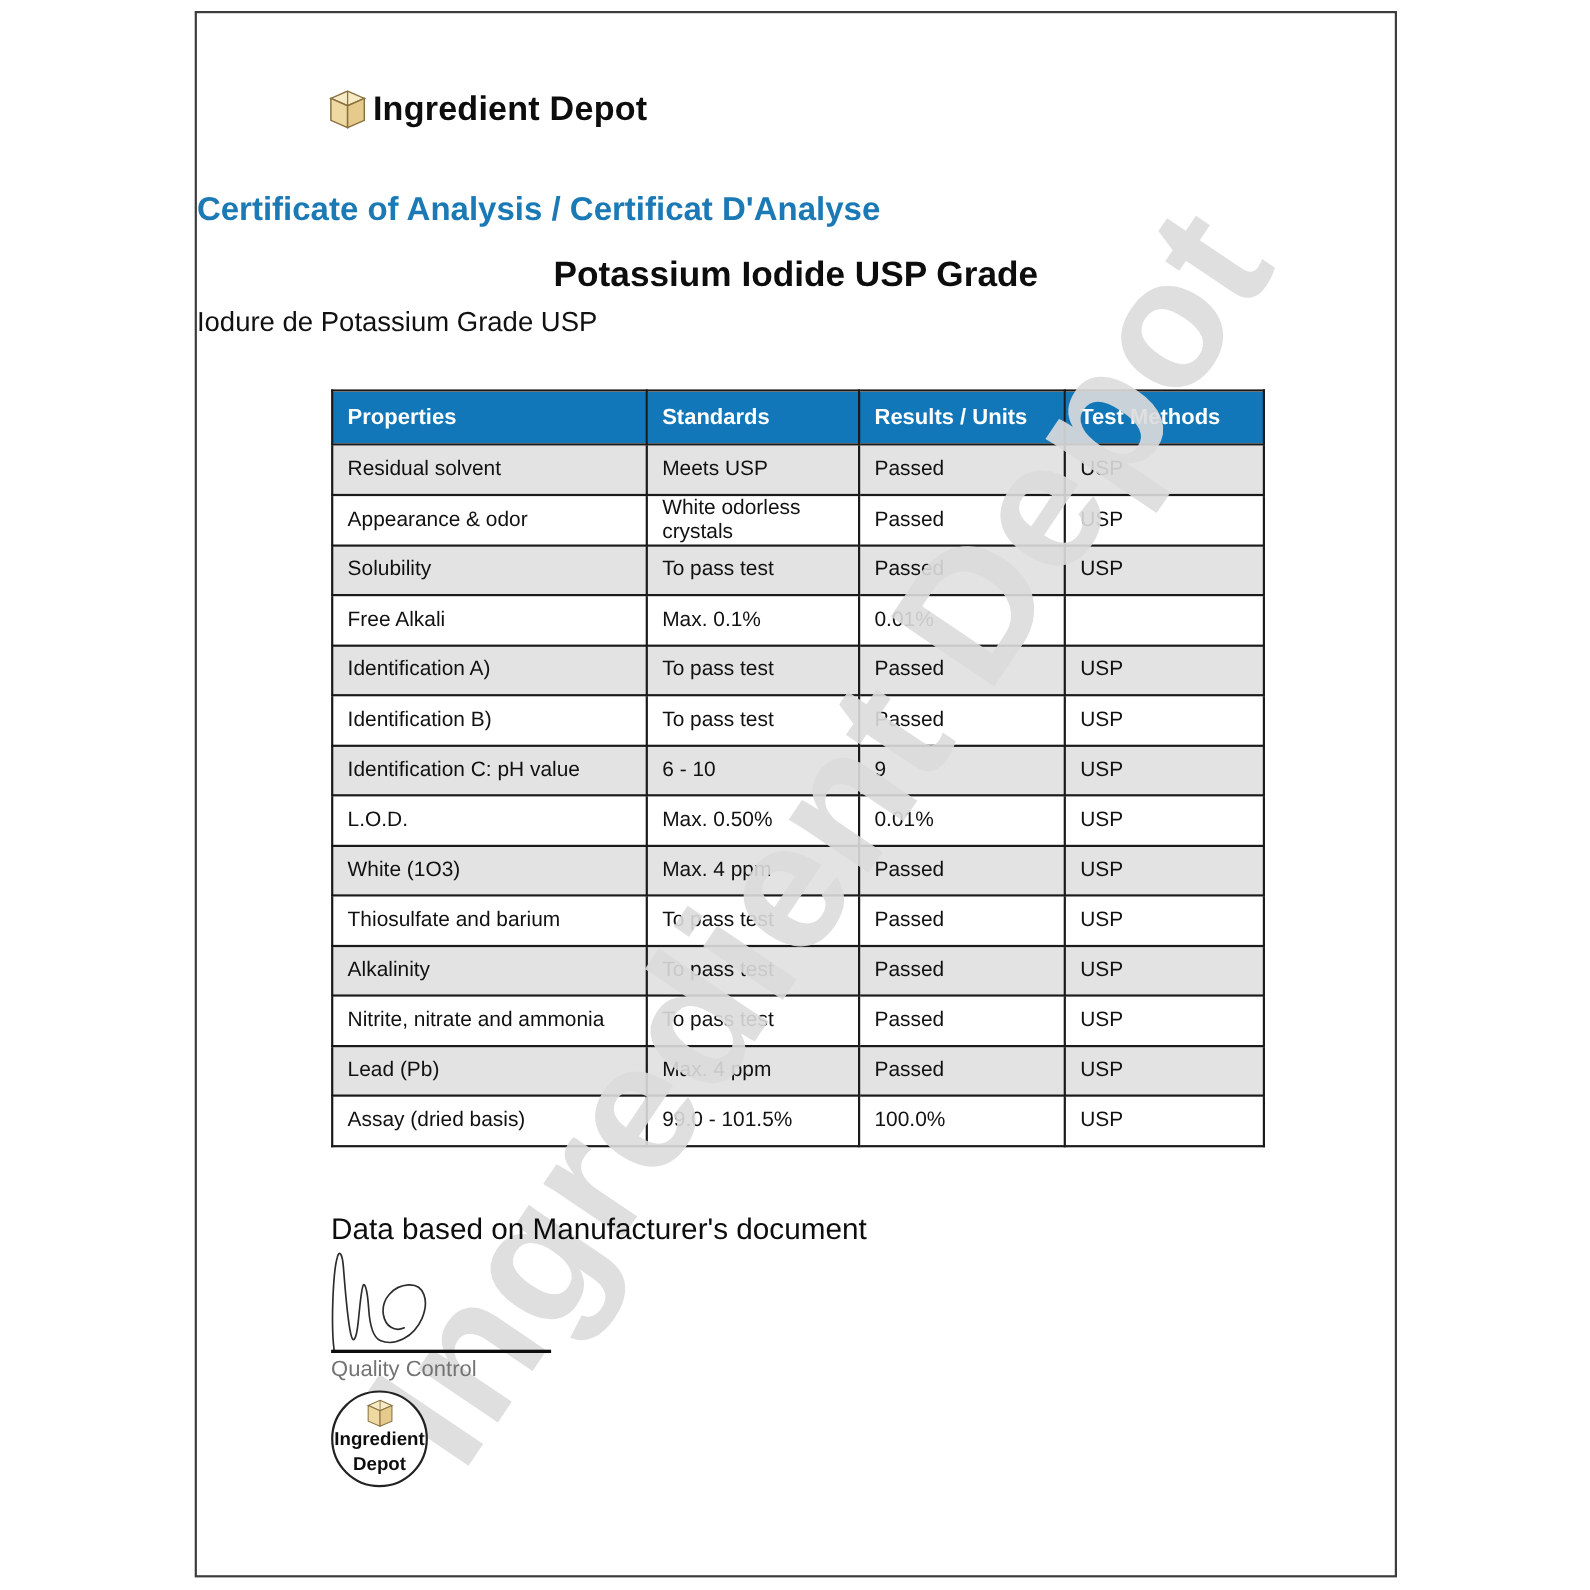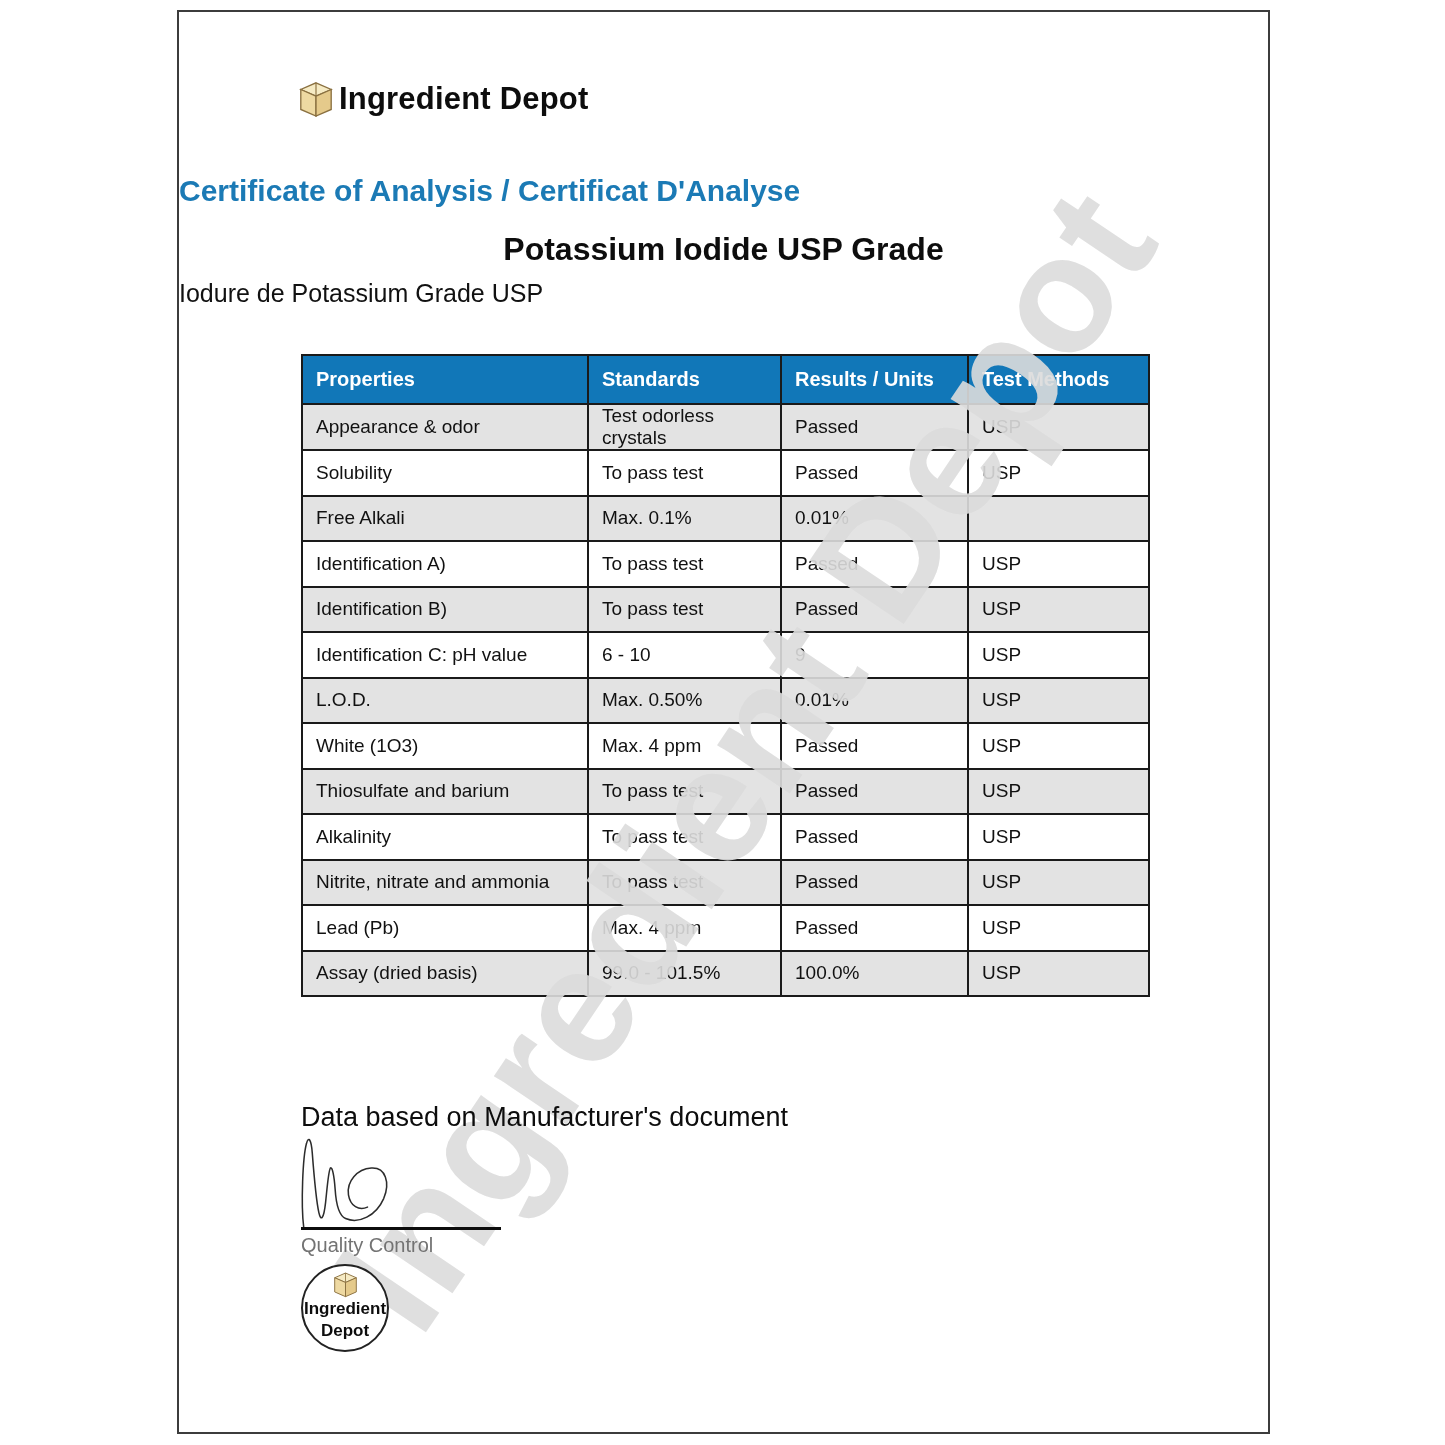--- a/index.html
+++ b/index.html
@@ -178,22 +178,28 @@
     <thead>
       <tr>
           <th><span>Properties</span></th>
           <th><span>Standards</span></th>
           <th><span>Results / Units</span></th>
           <th><span>Test Methods</span></th>
         </tr>
     </thead>
     <tbody>
         <tr>
+          <td><span>Residual solvent</span></td>
+          <td><span>Meets USP</span></td>
+          <td><span>Passed</span></td>
+          <td><span>USP</span></td>
+        </tr>
+        <tr>
           <td><span>Appearance &amp; odor</span></td>
-          <td><span>Test odorless crystals</span></td>
+          <td><span>White odorless crystals</span></td>
           <td><span>Passed</span></td>
           <td><span>USP</span></td>
         </tr>
         <tr>
           <td><span>Solubility</span></td>
           <td><span>To pass test</span></td>
           <td><span>Passed</span></td>
           <td><span>USP</span></td>
         </tr>
         <tr>

